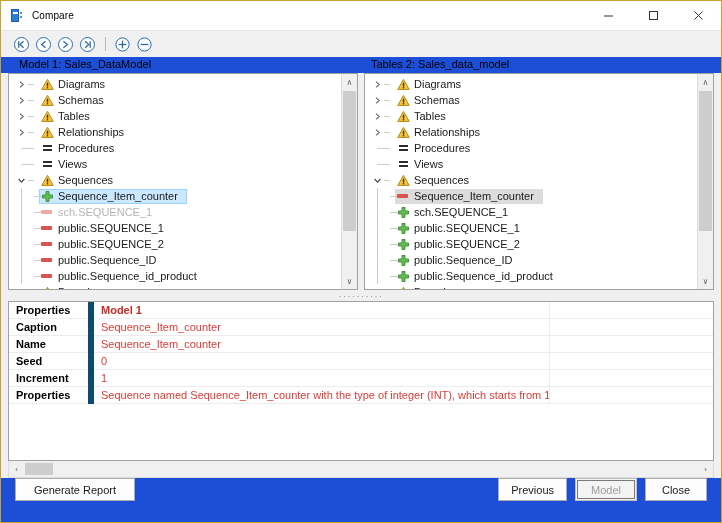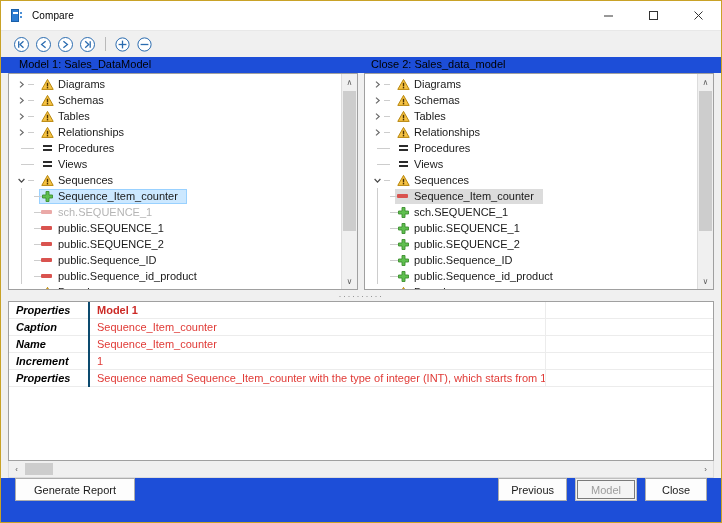--- a/index.html
+++ b/index.html
@@ -141,21 +141,21 @@
   .propwrap{
     flex:1;margin:0 7px;background:#ffffff;border:1px solid #a0a0a0;
     position:relative;overflow:hidden;box-sizing:border-box;
   }
   table.props{border-collapse:collapse;width:100%;table-layout:fixed;}
   table.props td{
     height:16px;font-size:11px;padding:0 0 0 7px;
     border-bottom:1px solid #ececec;vertical-align:middle;
     white-space:nowrap;overflow:hidden;
   }
-  td.c1{width:72px;font-weight:bold;color:#000;border-right:2px solid #0c4a6e;font-style:italic;}
+  td.c1{width:72px;font-weight:bold;color:#000;border-right:6px solid #0c4a6e;}
   td.c2{width:448px;color:#e03a36;border-right:1px solid #ececec;}
   td.c3{width:auto;}
   td.c2.hdr{font-weight:bold;color:#cc2a26;}
   .hsbar{
     height:17px;min-height:17px;margin:0 7px;background:#f0f0f0;
     border:1px solid #dcdcdc;border-top:none;box-sizing:border-box;
     display:flex;align-items:center;position:relative;
   }
   .hs-arrow{width:15px;text-align:center;color:#5a5a5a;font-size:8px;}
   .hs-thumb{position:absolute;left:16px;top:2px;width:28px;bottom:2px;background:#cdcdcd;}
@@ -246,21 +246,21 @@
     <div class="tbtn">
       <svg width="17" height="17" viewBox="0 0 17 17">
         <circle cx="8.5" cy="8.5" r="6.6" fill="#fff" stroke="#2b6cb0" stroke-width="1"></circle>
         <line x1="4.6" y1="8.5" x2="12.4" y2="8.5" stroke="#2b6cb0" stroke-width="1.3"></line>
       </svg>
     </div>
   </div>
 
   <div class="modelbar">
     <div class="modellabel m1">Model 1: Sales_DataModel</div>
-    <div class="modellabel m2">Close 2: Sales_data_model</div>
+    <div class="modellabel m2">Tables 2: Sales_data_model</div>
   </div>
 
   <div class="trees">
     <div class="treebox left">
       <div class="treeinner" id="tree-left">
           <div class="row">
             <div class="twisty">
               <svg width="9" height="9" viewBox="0 0 9 9">
                 <path d="M3 1.6 L6.2 4.5 L3 7.4" fill="none" stroke="#6b6b6b" stroke-width="1.2"></path>
               </svg>
@@ -677,20 +677,25 @@
             <td class="c1">Caption</td>
             <td class="c2">Sequence_Item_counter</td>
             <td class="c3"></td>
           </tr>
           <tr>
             <td class="c1">Name</td>
             <td class="c2">Sequence_Item_counter</td>
             <td class="c3"></td>
           </tr>
           <tr>
+            <td class="c1">Seed</td>
+            <td class="c2">0</td>
+            <td class="c3"></td>
+          </tr>
+          <tr>
             <td class="c1">Increment</td>
             <td class="c2">1</td>
             <td class="c3"></td>
           </tr>
           <tr>
             <td class="c1">Properties</td>
             <td class="c2">Sequence named Sequence_Item_counter with the type of integer (INT), which starts from 1 and increments by 1</td>
             <td class="c3"></td>
           </tr>
         </tbody>

